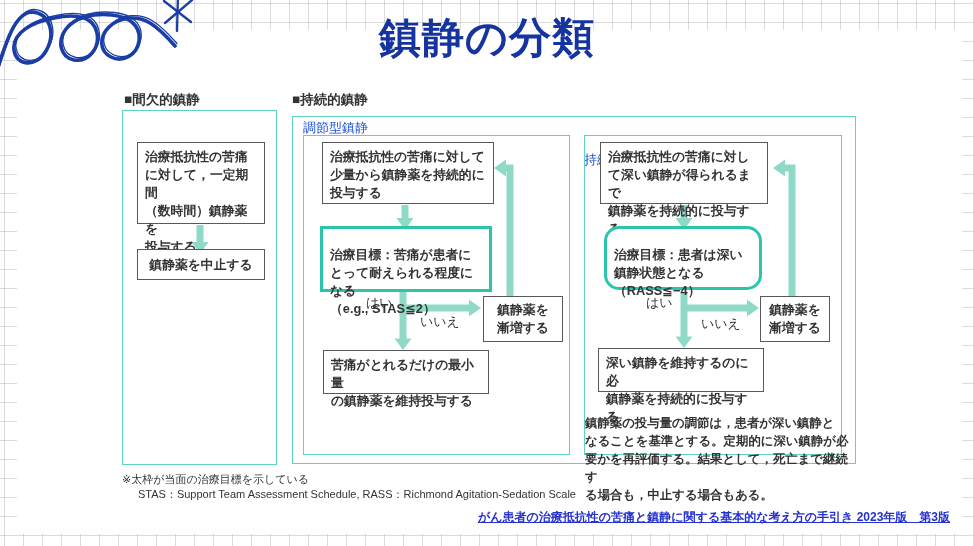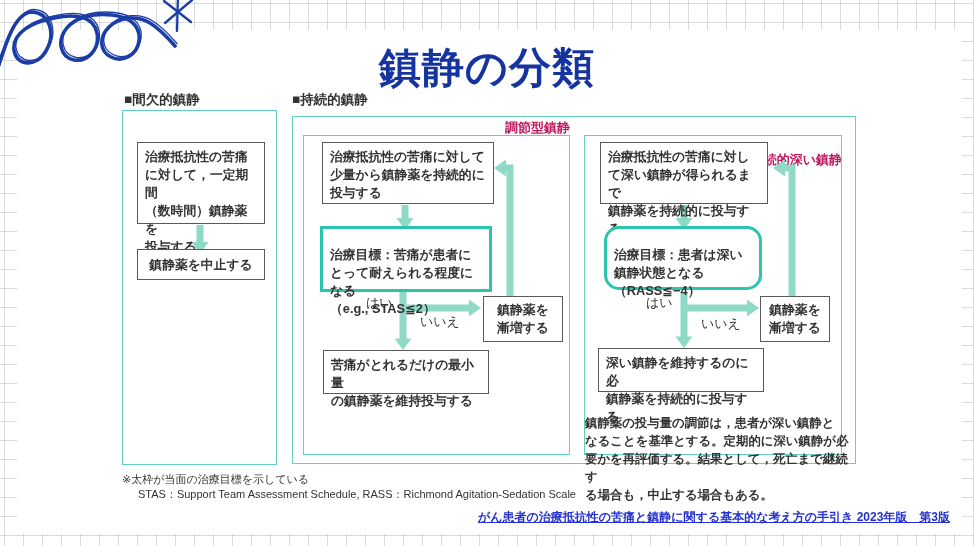--- a/index.html
+++ b/index.html
@@ -14,27 +14,27 @@
       linear-gradient(to right, rgba(185,185,185,.5) 1px, transparent 1px),
       linear-gradient(to bottom, rgba(185,185,185,.5) 1px, transparent 1px);
     background-size:19px 19px;
     background-position:4px 3px;
   }
   .card{
     position:absolute;left:17px;top:30px;width:945px;height:504px;
     background:#ffffff;border-radius:8px;
   }
   .title{
-    position:absolute;left:0;top:40px;width:974px;margin:0;
+    position:absolute;left:0;top:10px;width:974px;margin:0;
     text-align:center;font-size:42px;font-weight:800;color:#1534A0;
     letter-spacing:1px;
   }
   .sec-label{position:absolute;font-size:13.5px;font-weight:700;color:#333;}
   .panel{position:absolute;border:1.5px solid #5FD3BF;box-sizing:border-box;background:transparent;}
-  .subhdr{position:absolute;font-size:13px;font-weight:700;text-align:right;color:#be185d;}
+  .subhdr{position:absolute;font-size:13px;font-weight:400;text-align:left;color:#1d4ed8;}
   .gbox{
     position:absolute;border:1.5px solid #595959;background:#fff;box-sizing:border-box;
     font-size:12.8px;font-weight:600;line-height:1.4;color:#333;
     padding:5px 7px;white-space:pre-line;
   }
   .gbox.center{display:flex;align-items:center;justify-content:center;text-align:center;padding:2px;}
   .goal{
     position:absolute;border:3px solid #2CC4AB;background:#fff;box-sizing:border-box;
     font-size:12.8px;font-weight:600;line-height:1.4;color:#333;
     padding:17px 7px;white-space:pre-line;

